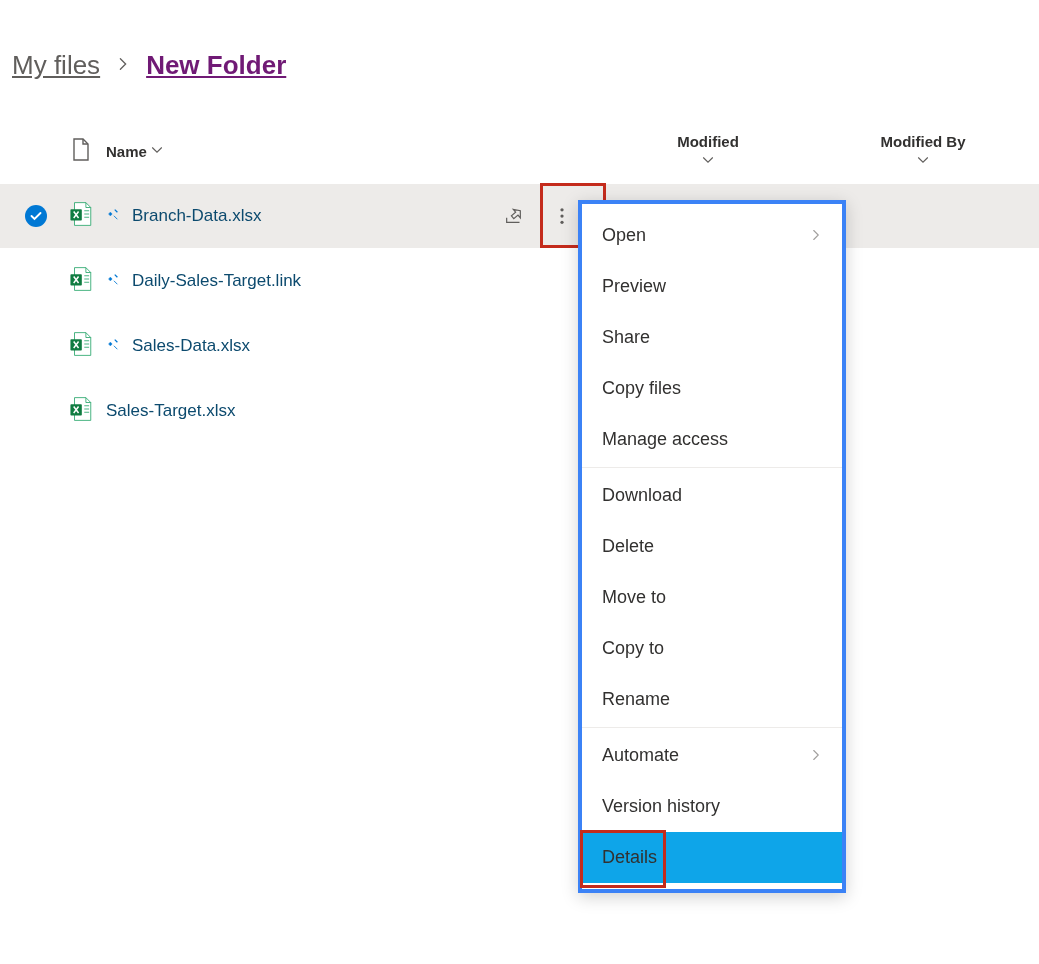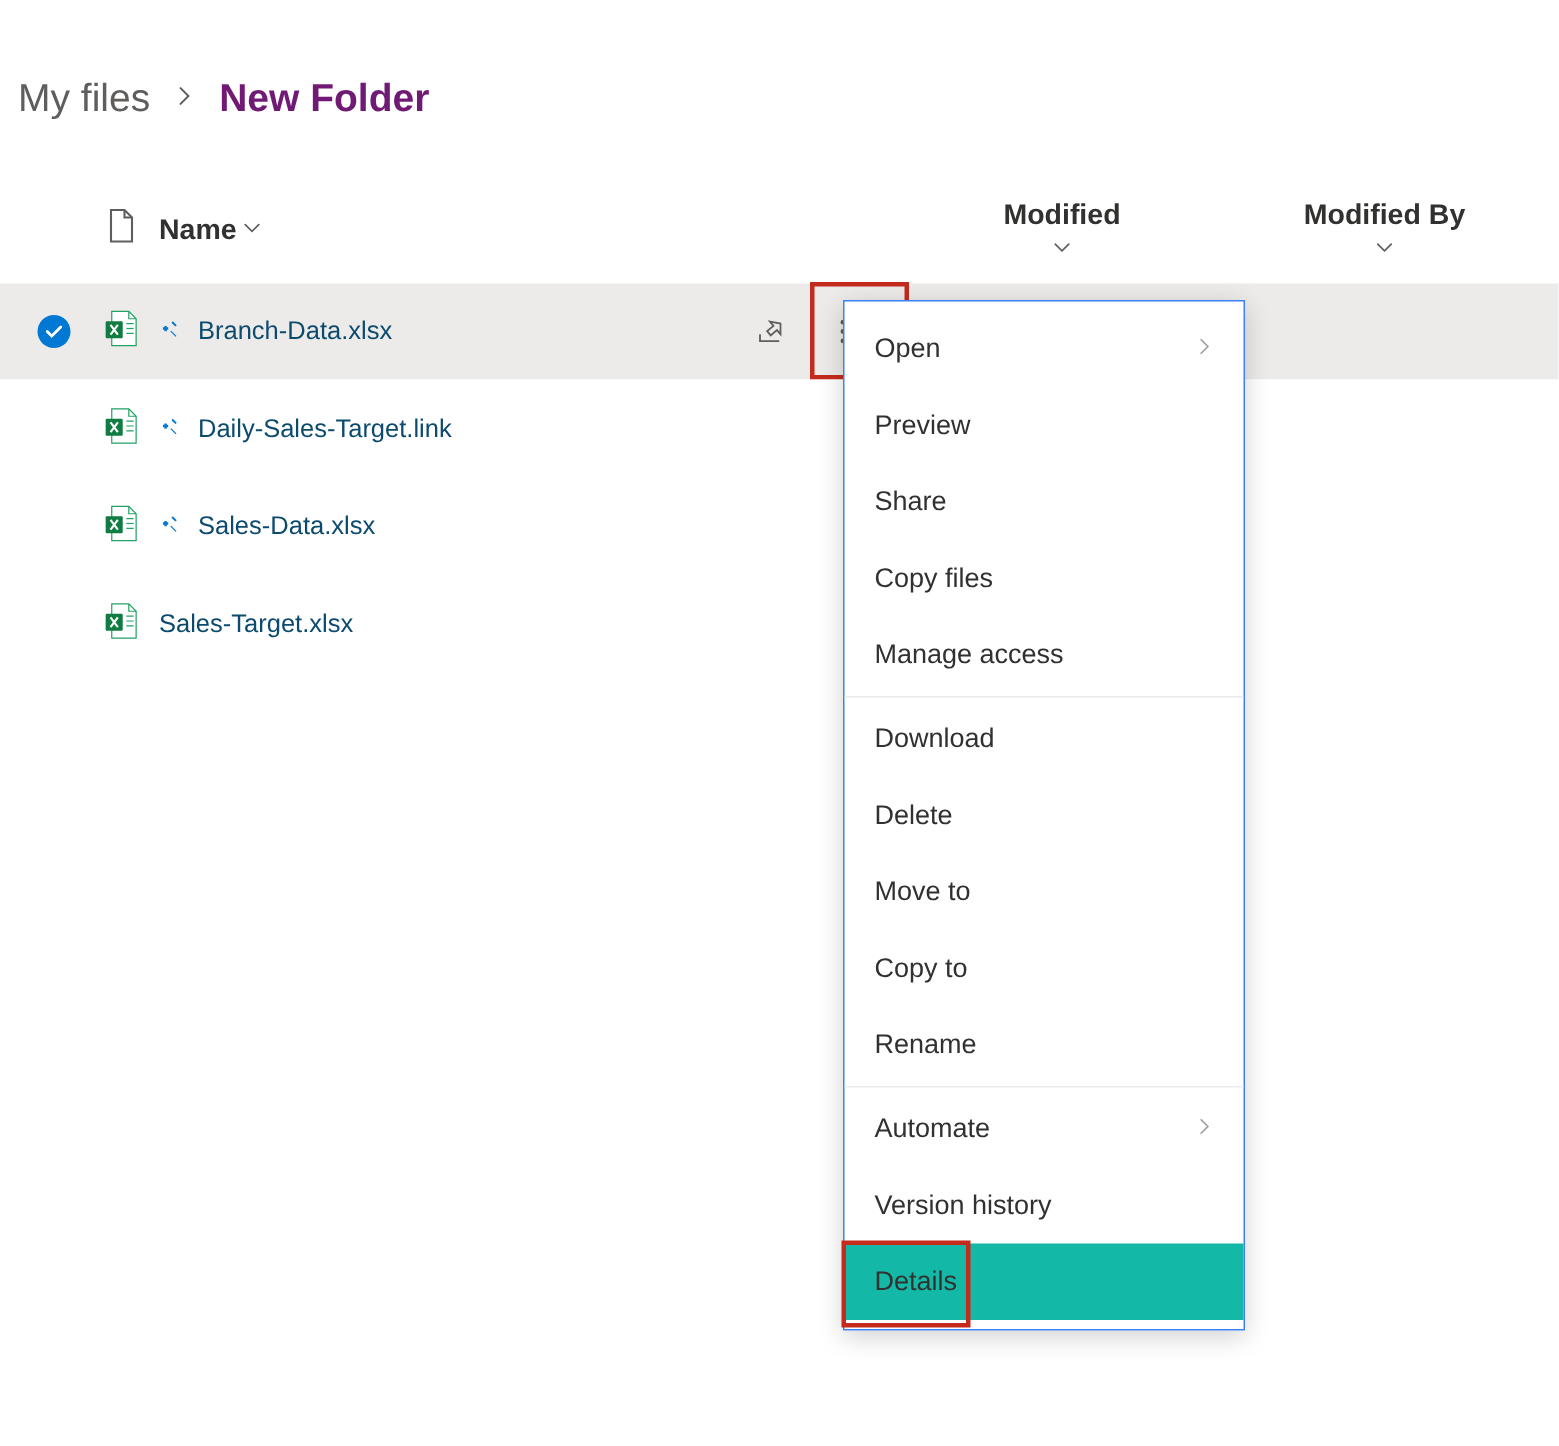--- a/index.html
+++ b/index.html
@@ -18,37 +18,38 @@
       display: flex;
       align-items: center;
       gap: 16px;
       padding: 50px 12px 40px 12px;
     }
     .breadcrumb-item {
       font-size: 26px;
       color: #605e5c;
       cursor: pointer;
       font-weight: 350;
+      text-decoration: underline;
     }
     .breadcrumb-item.current {
       font-weight: 600;
       color: #701a75;
     }
     .breadcrumb-chevron {
       color: #605e5c;
       font-size: 18px;
     }
     .table {
       width: 100%;
     }
     .table-header {
       display: flex;
       align-items: center;
       padding: 12px 16px 14px 16px;
-      font-size: 19px;
+      font-size: 15px;
       font-weight: 550;
       color: #323130;
     }
     .col-select { width: 40px; display:flex; justify-content:center; }
     .col-icon { width: 50px; display:flex; justify-content:center; align-items:center; }
     .col-name { flex: 1; display:flex; align-items:center; gap:8px; }
     .col-modified { width: 230px; display:flex; align-items:center; gap:6px;flex-direction:column; }
     .col-modified-by { width: 200px; display:flex; align-items:center; gap:6px;flex-direction:column; }
     .col-actions { width: 90px; display:flex; align-items:center; gap:18px; justify-content:flex-end; padding-right:12px; }
     .header-cell {
@@ -108,40 +109,40 @@
       justify-content:center;
     }
     .red-box {
       position: absolute;
       border: 3px solid #c42b1c;
       pointer-events: none;
     }
     .context-menu {
       position: absolute;
       top: 200px;
-      left: 562px;
+      left: 578px;
       width: 268px;
       background: #fff;
       box-shadow: 0 4px 16px rgba(0,0,0,0.18);
-      border: 1px solid #3b82f6;
+      border: 4px solid #3b82f6;
       z-index: 10;
       padding: 6px 0;
     }
     .menu-item {
       display: flex;
       align-items: center;
       justify-content: space-between;
       padding: 15px 20px;
       font-size: 18px;
       color: #323130;
       cursor: pointer;
       position: relative;
     }
     .menu-item.highlighted {
-      background: #14b8a6;
+      background: #0ea5e9;
     }
     .menu-divider {
       height: 1px;
       background: #edebe9;
       margin: 2px 0;
     }
     .menu-chevron {
       color: #a19f9d;
       font-size: 16px;
     }

